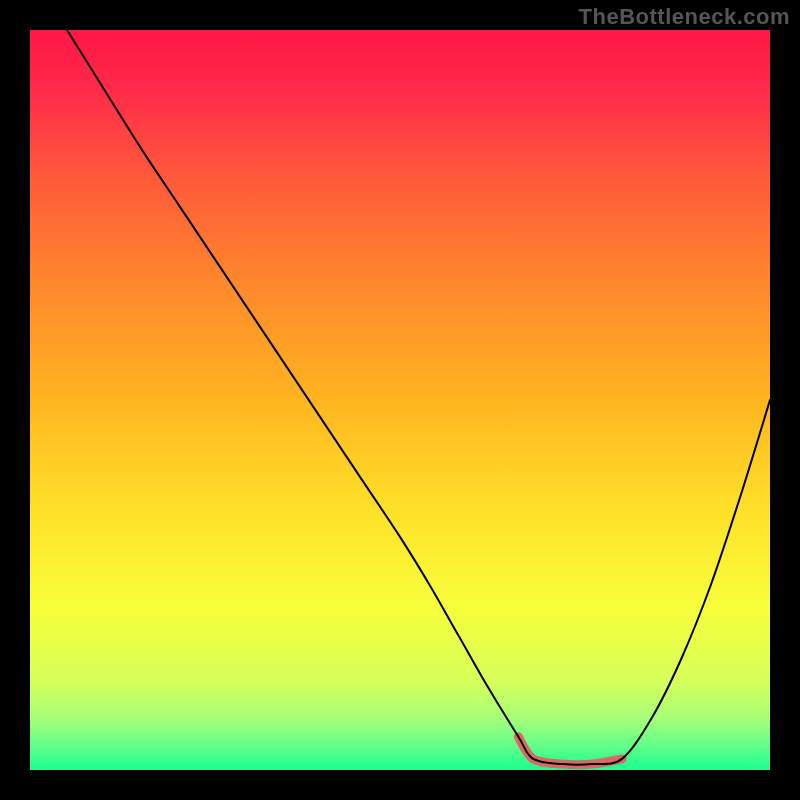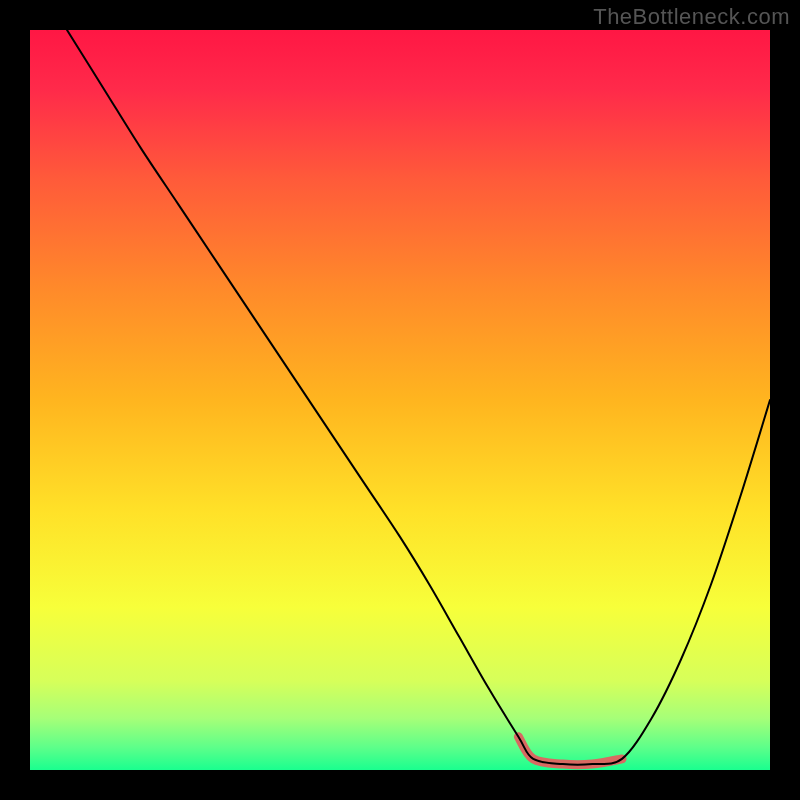--- a/index.html
+++ b/index.html
@@ -16,21 +16,21 @@
     width: 800px;
     height: 800px;
     background: #000;
   }
   .watermark {
     position: absolute;
     top: 4px;
     right: 10px;
     color: #555;
     font-size: 22px;
-    font-weight: 400;
+    font-weight: 700;
     letter-spacing: 0.5px;
     z-index: 10;
   }
   .plot-wrap {
     position: absolute;
     left: 30px;
     top: 30px;
     width: 740px;
     height: 740px;
   }

